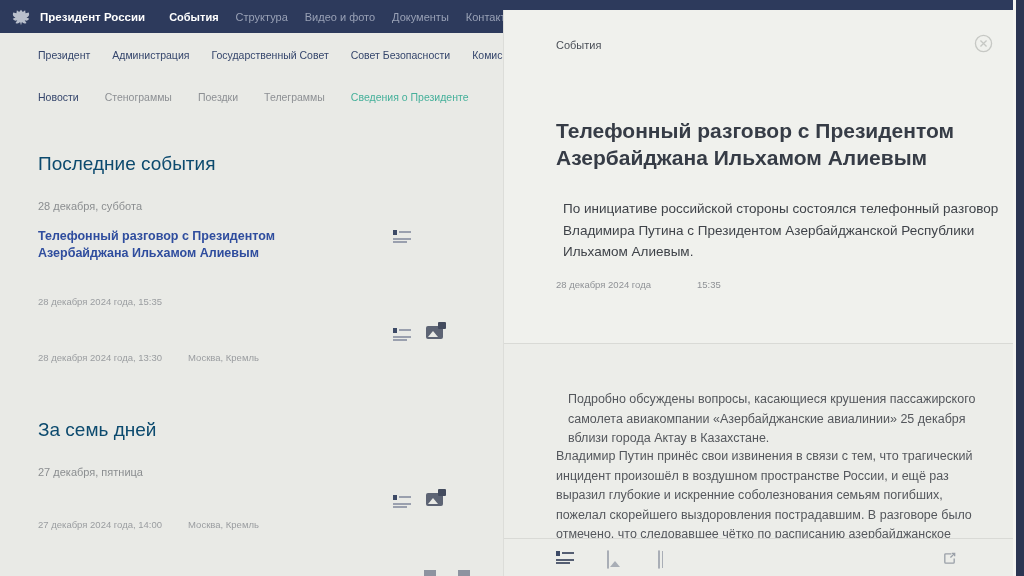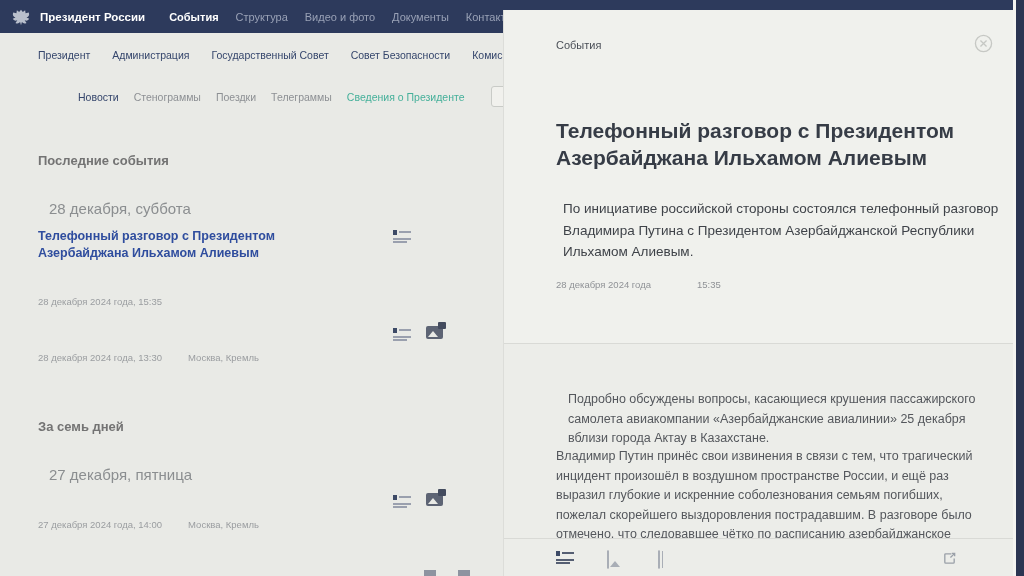--- a/index.html
+++ b/index.html
@@ -12,30 +12,30 @@
   .eagle{width:22px;height:20px;margin-left:10px;flex:none;}
   .site-title{color:#ffffff;font-weight:bold;font-size:11.5px;margin-left:8px;white-space:nowrap;}
   .hdr-sep{width:1px;height:15px;background:rgba(255,255,255,.25);margin:0 11px 0 13px;}
   .main-nav{display:flex;gap:17px;}
   .main-nav .mitem{font-size:11px;color:#99a1b6;white-space:nowrap;cursor:pointer;}
   .main-nav .mitem.active{color:#ffffff;font-weight:bold;}
 
   
   .subnav1{position:absolute;left:38px;top:49px;display:flex;gap:22px;}
   .subnav1 .s1{font-size:10.5px;color:#35466c;white-space:nowrap;}
-  .subnav2{position:absolute;left:38px;top:86px;display:flex;gap:15px;align-items:center;margin-left:40px;}
+  .subnav2{position:absolute;left:38px;top:86px;display:flex;gap:26px;align-items:center;}
   .subnav2 .s2{font-size:10.5px;color:#8d9094;white-space:nowrap;}
   .subnav2 .s2.first{color:#35466c;}
   .subnav2 .s2.teal{color:#45b09a;}
   .badge{border:1px solid #c9cbc7;border-radius:3px;padding:4px 13px;font-size:9.5px;
          color:#3c4966;background:#f1f1ed;margin-left:12px;white-space:nowrap;}
 
   
-  .sec-head{position:absolute;left:38px;font-size:13px;color:#737373;font-weight:bold;}
-  .date-label{position:absolute;left:49px;font-size:15px;color:#8b8e90;}
+  .sec-head{position:absolute;left:38px;font-size:19px;color:#0c4a6e;}
+  .date-label{position:absolute;left:38px;font-size:11px;color:#8b8e90;}
   .evt-title{position:absolute;left:38px;width:330px;font-size:12.5px;line-height:17px;
              font-weight:bold;color:#2f4d9e;cursor:pointer;}
   .evt-meta{position:absolute;left:38px;display:flex;gap:26px;font-size:9.5px;color:#9a9da0;}
 
   
   .ic-tr{position:absolute;width:18px;height:14px;}
   .ic-tr .t{position:absolute;left:0;top:0;width:4px;height:5px;background:#3d4a66;}
   .ic-tr .l{position:absolute;left:0;height:2px;background:#9aa0ae;}
   .ic-tr .l1{left:6px;top:1px;right:0;}
   .ic-tr .l3{top:8px;right:0;}

